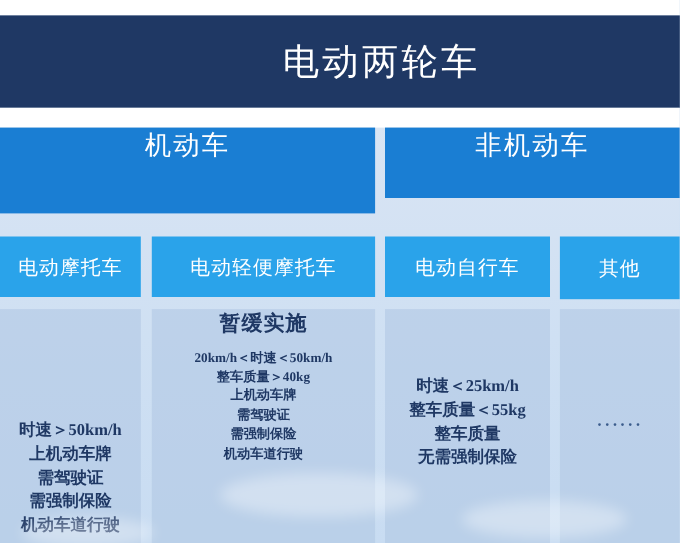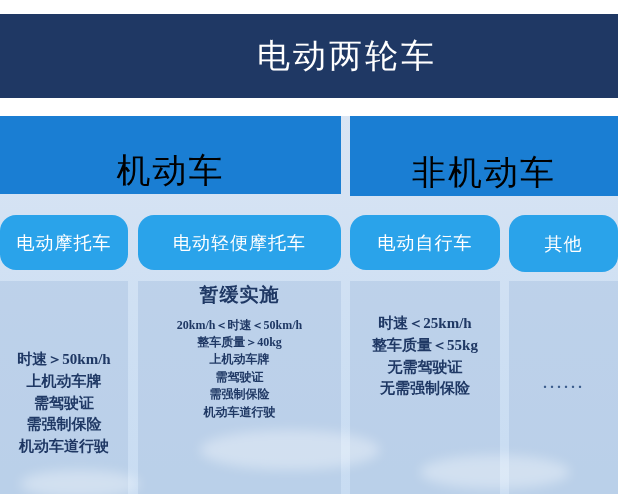--- a/index.html
+++ b/index.html
@@ -47,74 +47,73 @@
     position: absolute;
     left: 0; top: 98px;
     width: 618px; height: 18px;
     background: #ffffff;
   }
   
   .lvl1 {
     position: absolute;
     background: #1b7fd4;
     display: flex;
-    align-items: flex-end;
-    justify-content: center;
-    color: #000000;
-    font-size: 34px;
+    align-items: flex-start;
+    justify-content: center;
+    color: #ffffff;
+    font-size: 24px;
     letter-spacing: 2px;
   }
   #box-motor {
     left: 0; top: 116px; width: 341px; height: 78px;
     background: #1a7ed3;
   }
   #box-nonmotor {
-    left: 350px; top: 116px; width: 268px; height: 80px;
+    left: 350px; top: 116px; width: 268px; height: 64px;
     background: #1a7ed3;
   }
   
   .lvl2 {
     position: absolute;
     background: #2aa3ea;
     display: flex;
     align-items: center;
     justify-content: center;
     color: #ffffff;
     font-size: 18px;
     letter-spacing: 1px;
-    border-radius: 16px;
   }
   #box-emoto   { left: 0;   top: 215px; width: 128px; height: 55px; }
   #box-elight  { left: 138px; top: 215px; width: 203px; height: 55px; }
   #box-ebike   { left: 350px; top: 215px; width: 150px; height: 55px; }
   #box-other   { left: 509px; top: 215px; width: 109px; height: 57px; }
 
   
   .lvl3 {
     position: absolute;
     background: rgba(178, 200, 228, 0.62);
     color: #1f3864;
     text-align: center;
     font-size: 15px;
     line-height: 1.45;
     font-family: "Liberation Serif", "DejaVu Serif", serif;
     font-weight: bold;
   }
   #panel-emoto {
     left: 0; top: 281px; width: 128px; height: 213px;
-    padding-top: 68px;
+    padding-top: 100px;
     box-sizing: border-box;
   }
   #panel-elight {
     left: 138px; top: 281px; width: 203px; height: 250px;
     box-sizing: border-box;
   }
   #panel-ebike {
     left: 350px; top: 281px; width: 150px; height: 213px;
-    padding-top: 32px;
+    padding-top: 60px;
     box-sizing: border-box;
   }
   #panel-other {
     left: 509px; top: 281px; width: 109px; height: 213px;
     box-sizing: border-box;
     display: flex;
     align-items: center;
     justify-content: center;
   }
   .panel-heading {
@@ -200,21 +199,21 @@
     <span class="panel-line">整车质量＞40kg</span>
     <span class="panel-line">上机动车牌</span>
     <span class="panel-line">需驾驶证</span>
     <span class="panel-line">需强制保险</span>
     <span class="panel-line">机动车道行驶</span>
   </div>
 
   <div class="lvl3" id="panel-ebike">
     <span class="panel-line">时速＜25km/h</span>
     <span class="panel-line">整车质量＜55kg</span>
-    <span class="panel-line">无需驾驶证</span>
+    <span class="panel-line">整车质量</span>
     <span class="panel-line">无需强制保险</span>
   </div>
 
   <div class="lvl3" id="panel-other">
     <span class="dots">······</span>
   </div>
 
   <div class="cloud" id="cloud1"></div>
   <div class="cloud" id="cloud2"></div>
   <div class="cloud" id="cloud3"></div>

